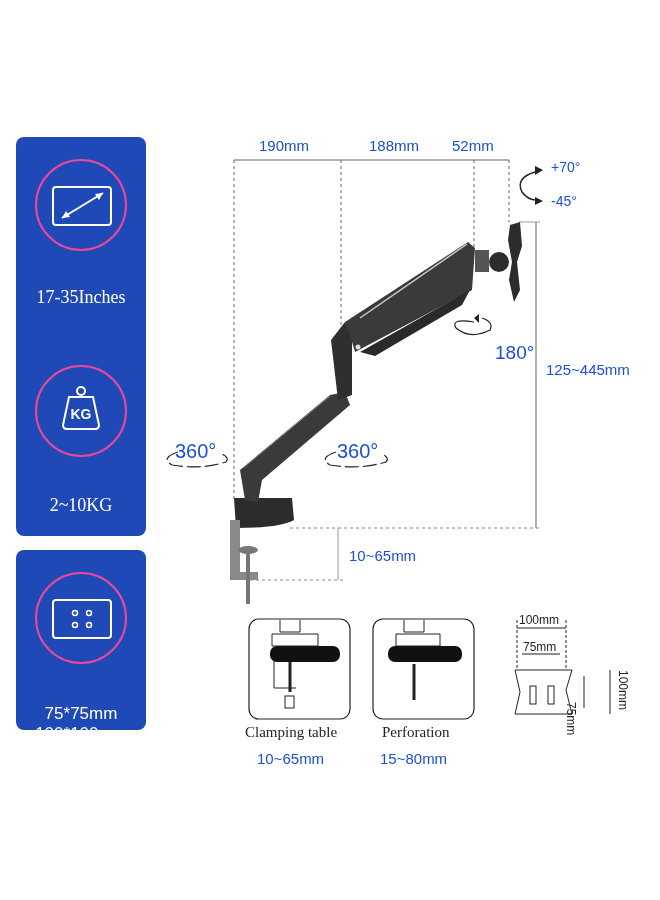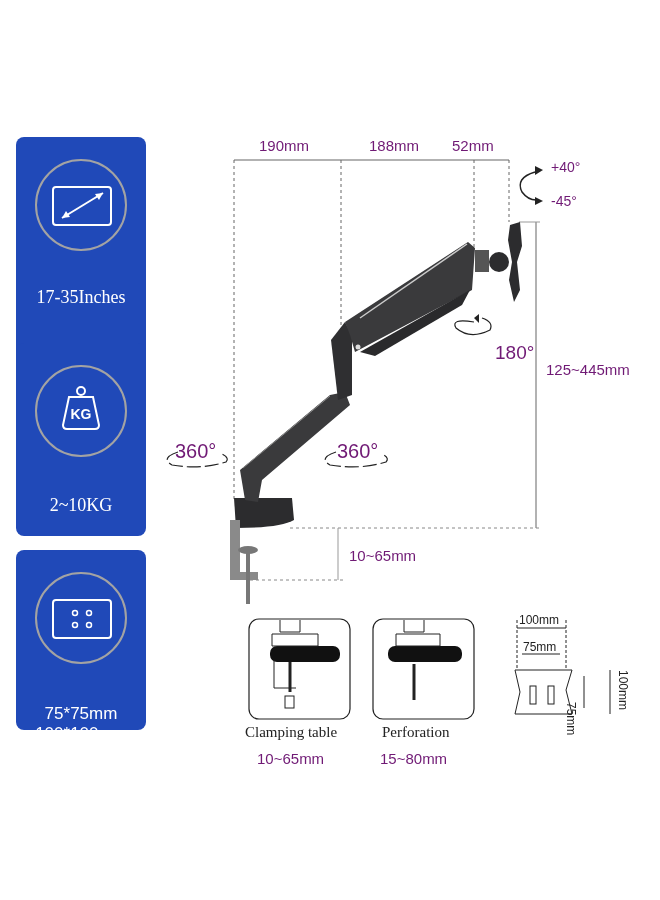--- a/index.html
+++ b/index.html
@@ -1,22 +1,22 @@
 <!DOCTYPE html>
 <html><head>
 <meta charset="utf-8">
 <style>
   html,body{margin:0;padding:0;background:#fff;}
   body{width:660px;height:900px;position:relative;overflow:hidden;font-family:"Liberation Sans",sans-serif;color:#222;}
   .card{position:absolute;left:16px;width:130px;background:#2049b8;border-radius:8px;color:#fff;}
-  .card .circle{position:absolute;left:19px;top:22px;width:92px;height:92px;border:2px solid #a3a3a3;border-radius:50%;box-sizing:border-box;}
+  .card .circle{position:absolute;left:19px;top:22px;width:92px;height:92px;border:2px solid #ec4899;border-radius:50%;box-sizing:border-box;}
   .card .label{position:absolute;left:0;width:130px;text-align:center;font-size:17px;line-height:21px;}
   .serif{font-family:"Liberation Serif",serif;}
   .abs{position:absolute;}
-  .dim{font-size:15px;color:#701a75;}
+  .dim{font-size:15px;color:#1d4ed8;}
   .sm{font-size:12px;}
   svg{position:absolute;overflow:visible;}
 </style>
 </head>
 <body>
 
 <div class="card" style="top:137px;height:247px;">
   <div class="circle">
     <svg width="88" height="88" viewBox="0 0 88 88" style="left:0;top:0;">
       <rect x="16" y="26" width="58" height="38" rx="3" fill="none" stroke="#fff" stroke-width="2"></rect>
@@ -116,21 +116,21 @@
   <line x1="566" y1="620" x2="566" y2="670" stroke="#222" stroke-width="1" stroke-dasharray="3,2"></line>
   <line x1="584" y1="676" x2="584" y2="708" stroke="#222" stroke-width="1"></line>
   <line x1="610" y1="670" x2="610" y2="714" stroke="#222" stroke-width="1"></line>
   <rect x="530" y="686" width="6" height="18" fill="none" stroke="#222" stroke-width="1"></rect>
   <rect x="548" y="686" width="6" height="18" fill="none" stroke="#222" stroke-width="1"></rect>
 </svg>
 
 <div class="abs dim" style="left:259px;top:137px;">190mm</div>
 <div class="abs dim" style="left:369px;top:137px;">188mm</div>
 <div class="abs dim" style="left:452px;top:137px;">52mm</div>
-<div class="abs dim" style="left:551px;top:159px;font-size:14px;">+40°</div>
+<div class="abs dim" style="left:551px;top:159px;font-size:14px;">+70°</div>
 <div class="abs dim" style="left:551px;top:193px;font-size:14px;">-45°</div>
 <div class="abs dim" style="left:459px;top:342px;font-size:19px;margin-left:36px;">180°</div>
 <div class="abs dim" style="left:546px;top:361px;">125~445mm</div>
 <div class="abs dim" style="left:175px;top:440px;font-size:20px;">360°</div>
 <div class="abs dim" style="left:337px;top:440px;font-size:20px;">360°</div>
 <div class="abs dim" style="left:349px;top:547px;">10~65mm</div>
 
 <div class="abs serif" style="left:245px;top:724px;font-size:15px;">Clamping table</div>
 <div class="abs dim" style="left:257px;top:750px;">10~65mm</div>
 <div class="abs serif" style="left:382px;top:724px;font-size:15px;">Perforation</div>

